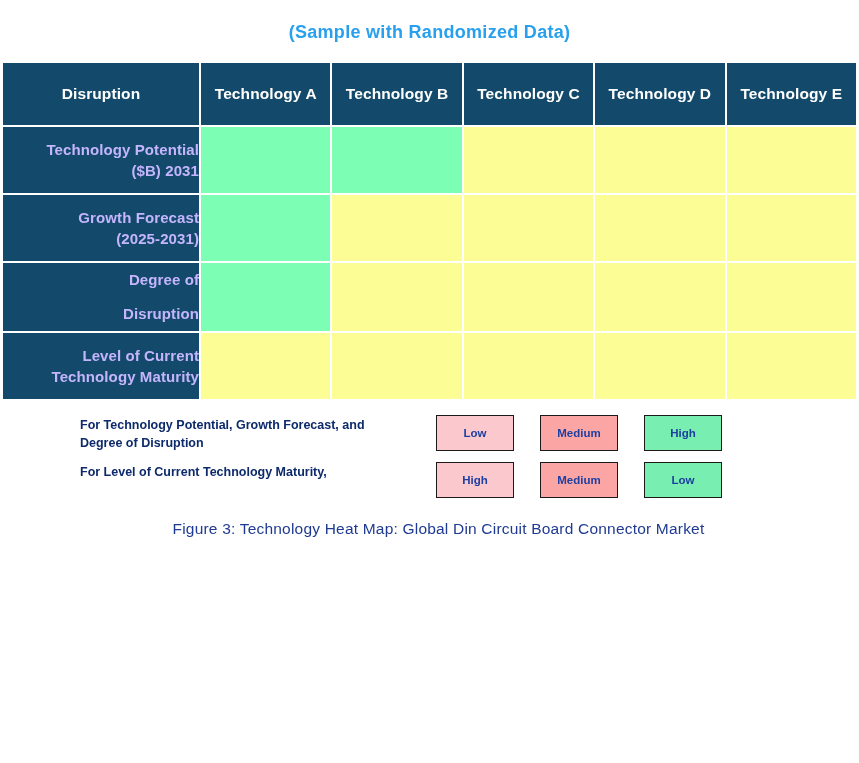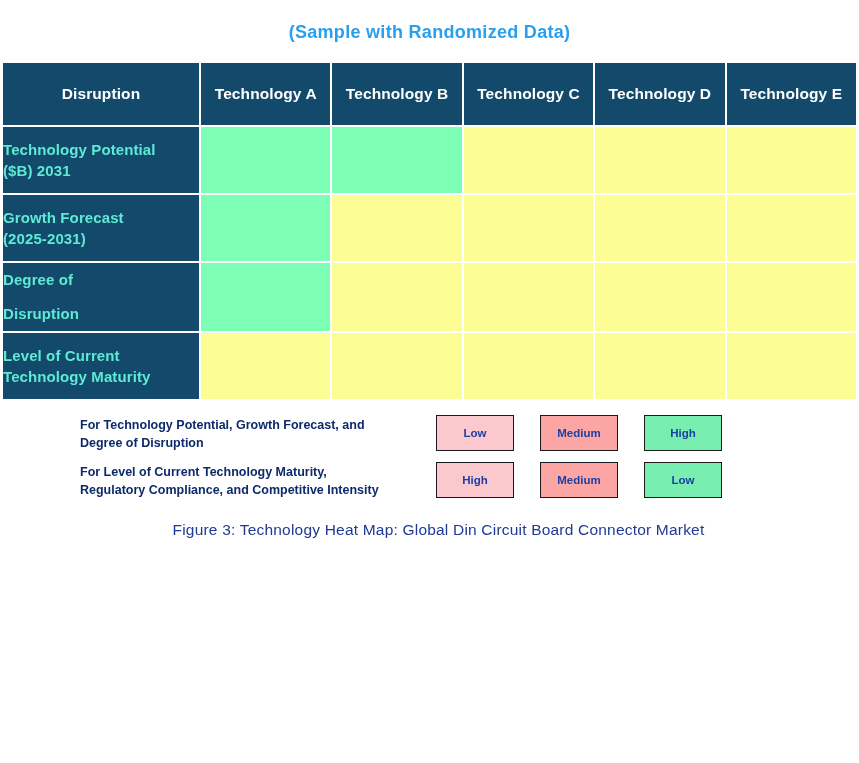--- a/index.html
+++ b/index.html
@@ -61,24 +61,24 @@
     height: 62px;
     text-align: center;
     vertical-align: middle;
     letter-spacing: 0.1px;
   }
   th.col-head.param {
     width: 196px;
   }
   th.row-head {
     background: #134a6b;
-    color: #5eead4;
+    color: #c4b5fd;
     font-size: 15px;
     font-weight: bold;
-    text-align: left;
+    text-align: right;
     vertical-align: middle;
     line-height: 21px;
     padding: 2px 4px;
     letter-spacing: 0.1px;
   }
   th.row-head.tall {
     line-height: 34px;
   }
   td.cell {
     height: 66px;
@@ -212,21 +212,20 @@
       </div>
       <div class="legend-swatches">
         <div class="swatch low">Low</div>
         <div class="swatch medium">Medium</div>
         <div class="swatch high">High</div>
       </div>
     </div>
     <div class="legend-row">
       <div class="legend-text">
         <div>For Level of Current Technology Maturity,</div>
-        <div>Regulatory Compliance, and Competitive Intensity</div>
       </div>
       <div class="legend-swatches">
         <div class="swatch low">High</div>
         <div class="swatch medium">Medium</div>
         <div class="swatch high">Low</div>
       </div>
     </div>
   </div>
 
 <div class="caption">Figure 3: Technology Heat Map: Global Din Circuit Board Connector Market</div>

